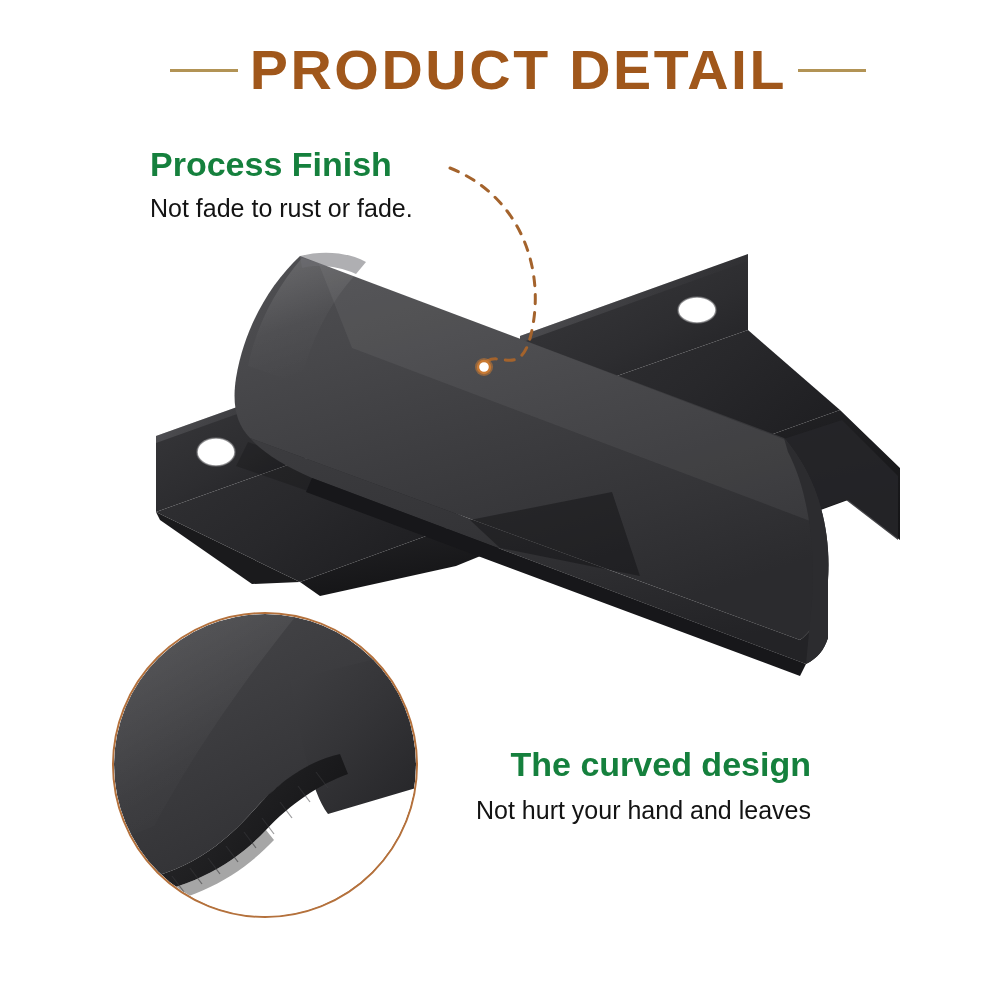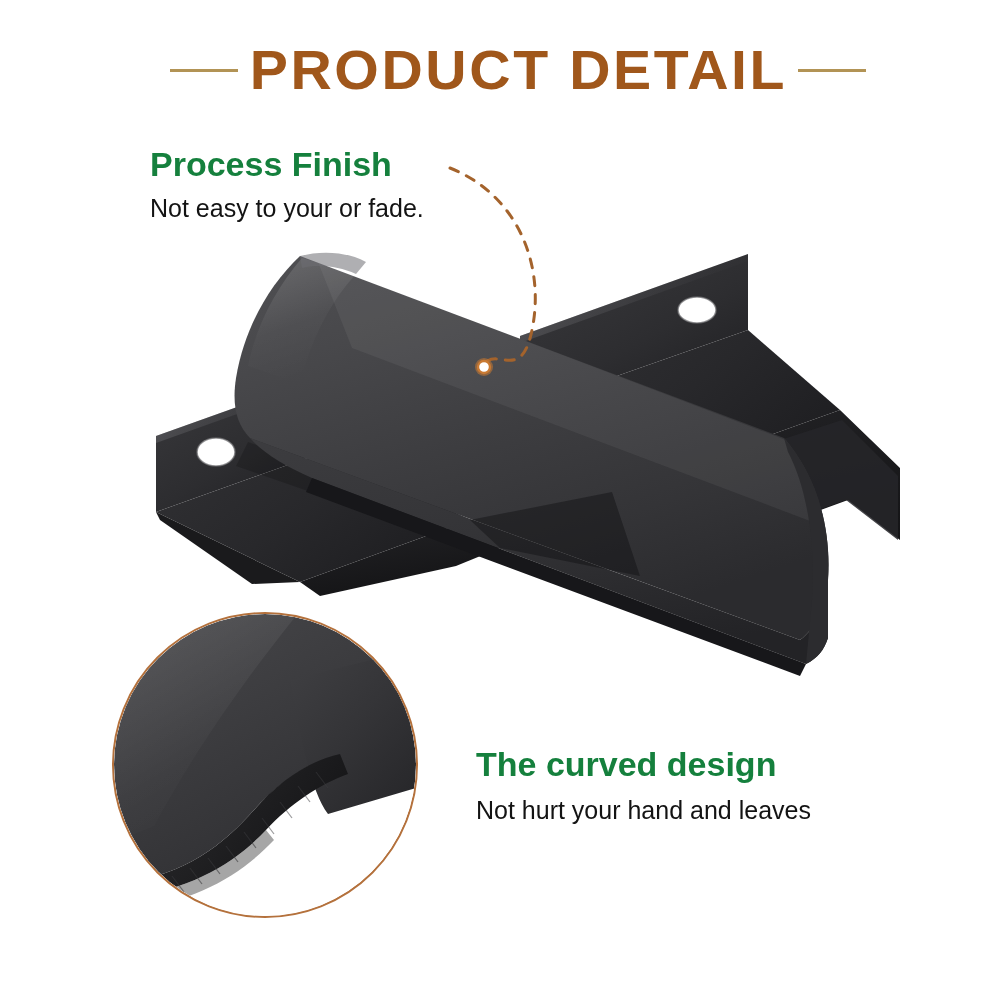--- a/index.html
+++ b/index.html
@@ -72,20 +72,21 @@
   #feature-process {
     left: 150px;
     top: 145px;
   }
   #feature-process .feature-body {
     margin-top: 8px;
   }
   #feature-curved {
     left: 476px;
     top: 745px;
+    text-align: right;
   }
   #feature-curved .feature-body {
     margin-top: 10px;
   }
 
   
   #callout {
     position: absolute;
     left: 0;
     top: 0;
@@ -250,21 +251,21 @@
     <path d="M 450,168
              C 520,196 545,268 532,330
              C 522,380 500,350 486,362" fill="none" stroke="#a4632c" stroke-width="3" stroke-linecap="round" stroke-dasharray="9 9"></path>
     <circle cx="484" cy="367" r="9" fill="#c97a33" opacity="0.55"></circle>
     <circle cx="484" cy="367" r="6" fill="#ffffff" stroke="#c97a33" stroke-width="2.4"></circle>
   </svg>
 
   <div class="feature" id="feature-process">
     <div class="feature-title">Process Finish</div>
     <div class="feature-body">
-      <div>Not easy to your or fade.</div>
+      <div>Not fade to rust or fade.</div>
     </div>
   </div>
 
   <div class="feature" id="feature-curved">
     <div class="feature-title">The curved design</div>
     <div class="feature-body">
       <div>Not hurt your hand and leaves</div>
     </div>
   </div>
 

